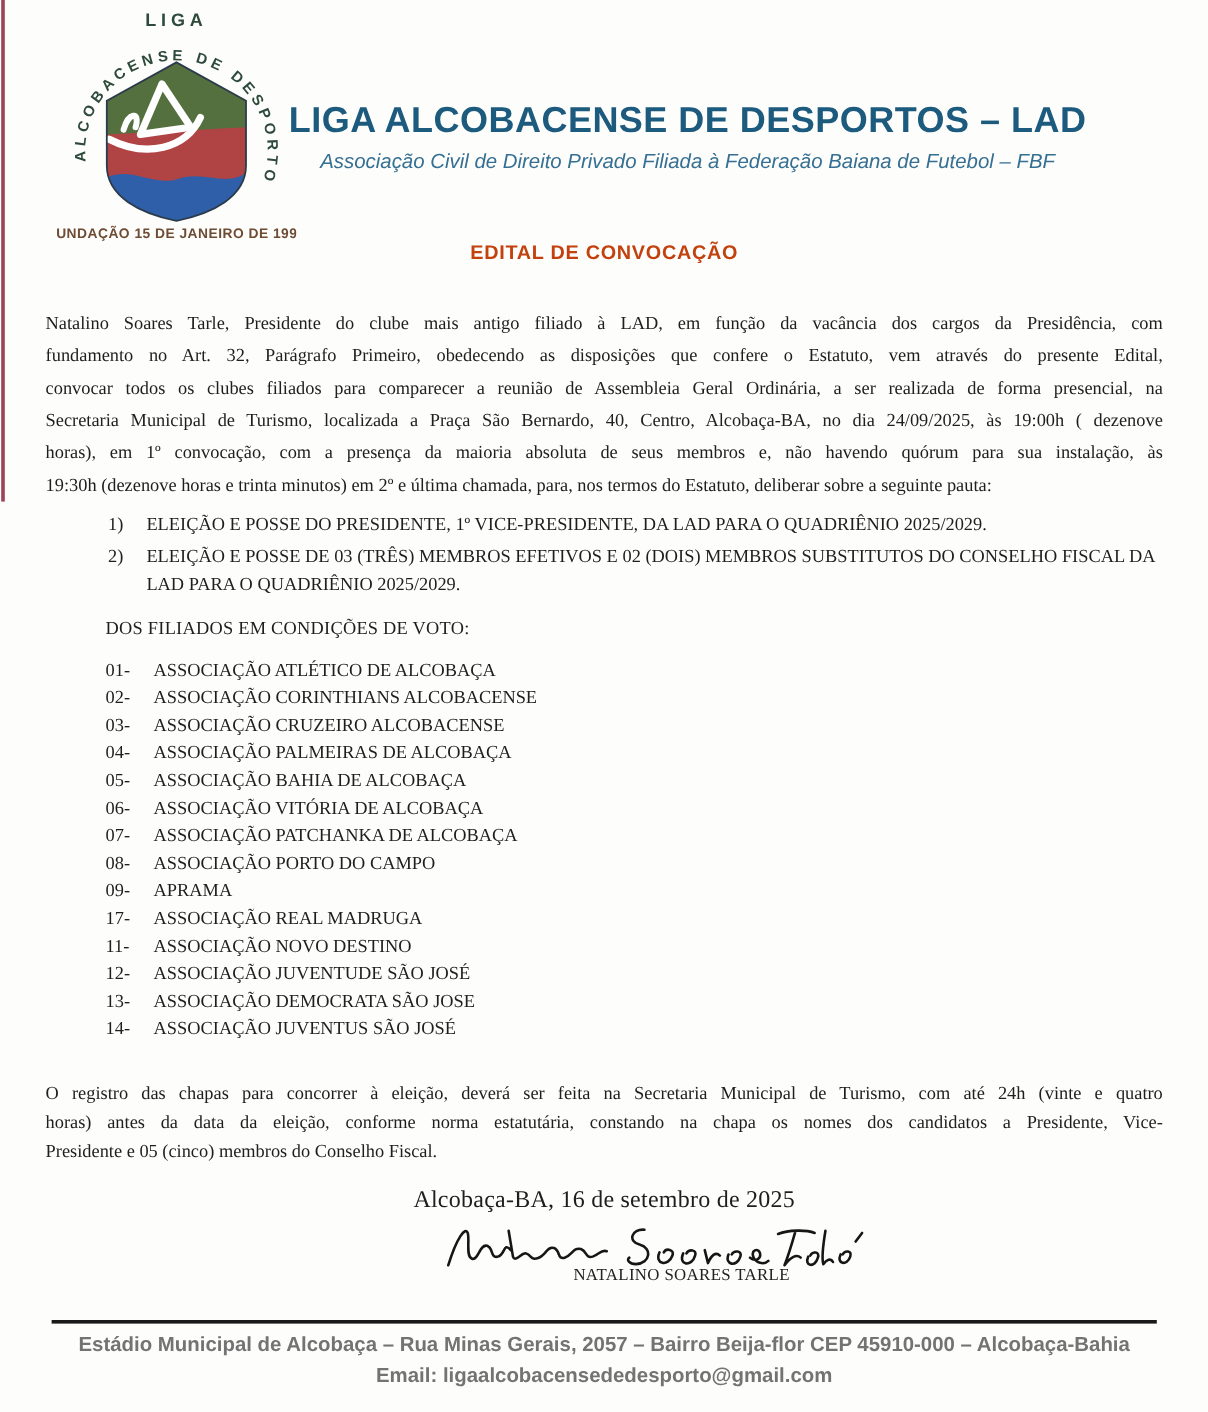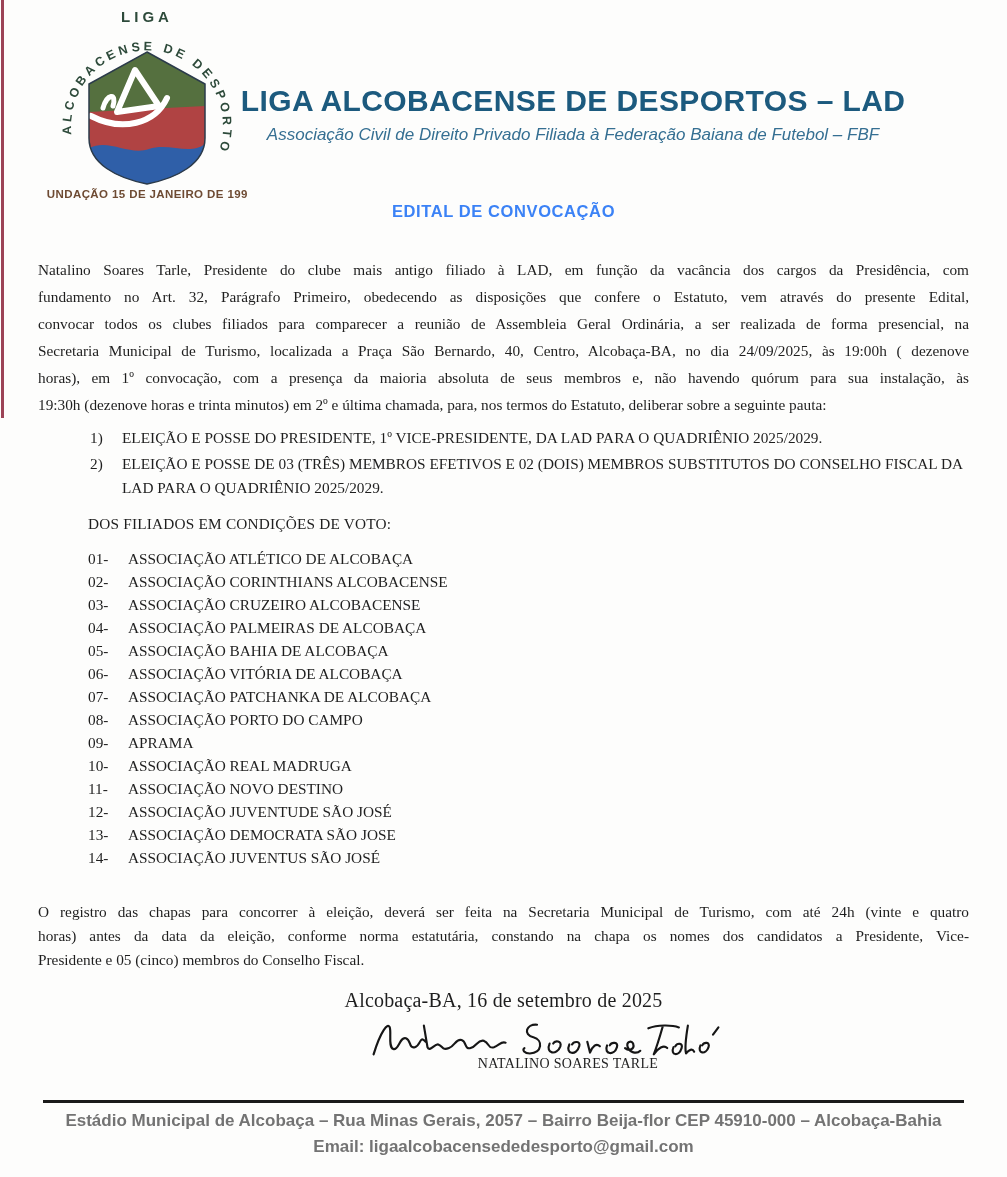--- a/index.html
+++ b/index.html
@@ -11,21 +11,21 @@
   .scan-edge { position:absolute; left:1px; top:0; width:3px; height:418px; background:#9c4356; }
 
   
   .logo-wrap { position:absolute; left:47px; top:6px; width:200px; height:196px; }
   .logo-wrap svg { font-family:"Liberation Sans", sans-serif; }
   .header-text { position:absolute; left:228px; top:84px; width:690px; text-align:center; }
   .doc-title { font-size:30px; font-weight:bold; letter-spacing:0.4px; color:#1c5a7e; white-space:nowrap; }
   .doc-subtitle { margin-top:7px; font-size:17px; font-style:italic; color:#356f92; white-space:nowrap; }
 
   .edital-heading { position:absolute; top:202px; left:38px; width:931px; text-align:center;
-    font-size:16.5px; font-weight:bold; letter-spacing:0.6px; color:#3b82f6; }
+    font-size:16.5px; font-weight:bold; letter-spacing:0.6px; color:#c2410c; }
 
   
   .content { position:absolute; top:256px; left:38px; width:931px; font-size:15.3px; color:#1e1e1e;font-family:Liberation Serif, serif; }
   .jblock .jline { line-height:27px; text-align:justify; text-align-last:justify; }
   .jblock .jline:last-child { text-align:left; text-align-last:left; }
 
   .agenda { margin:8px 0 0 52px; }
   .agenda-item { display:flex; line-height:24px; margin-bottom:2px; }
   .agenda-num { flex:none; width:32px; }
   .agenda-text { flex:1; text-align:justify; padding-right:6px; }
@@ -157,21 +157,21 @@
           <span class="club-num">08-</span>
           <span class="club-name">ASSOCIAÇÃO PORTO DO CAMPO</span>
         </div>
 
         <div class="club-row">
           <span class="club-num">09-</span>
           <span class="club-name">APRAMA</span>
         </div>
 
         <div class="club-row">
-          <span class="club-num">10-</span>
+          <span class="club-num">17-</span>
           <span class="club-name">ASSOCIAÇÃO REAL MADRUGA</span>
         </div>
 
         <div class="club-row">
           <span class="club-num">11-</span>
           <span class="club-name">ASSOCIAÇÃO NOVO DESTINO</span>
         </div>
 
         <div class="club-row">
           <span class="club-num">12-</span>

